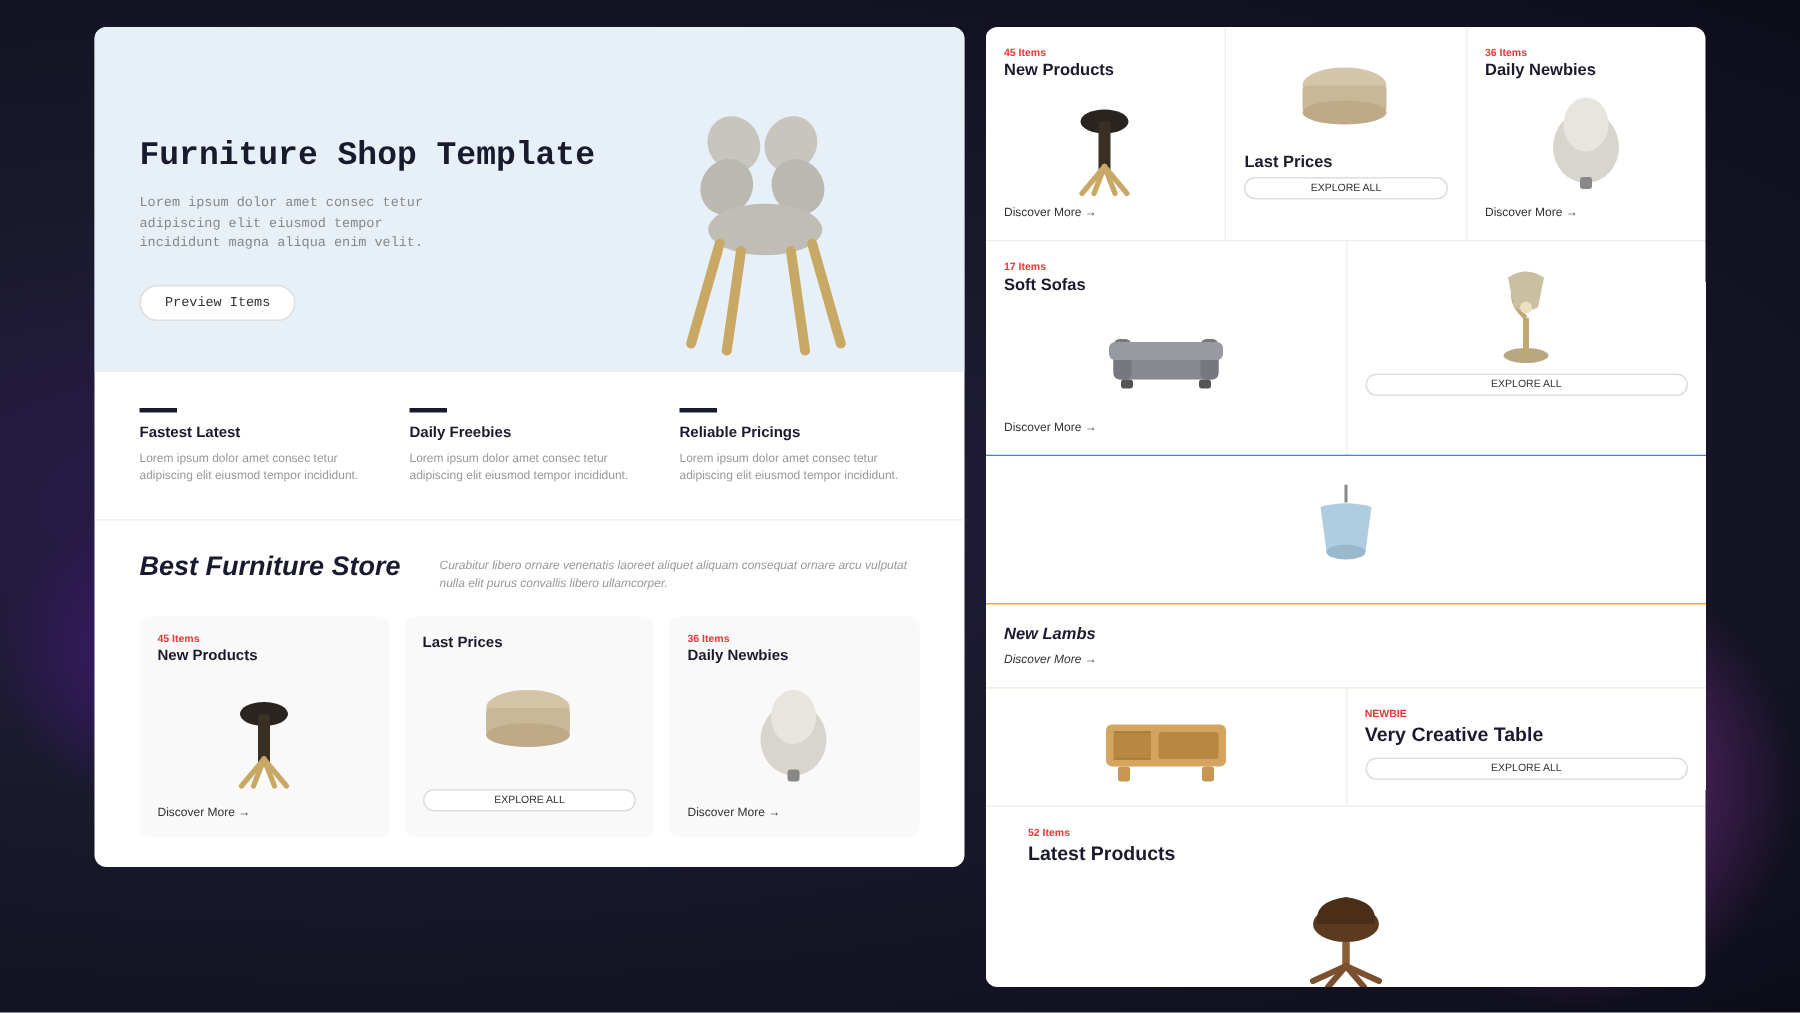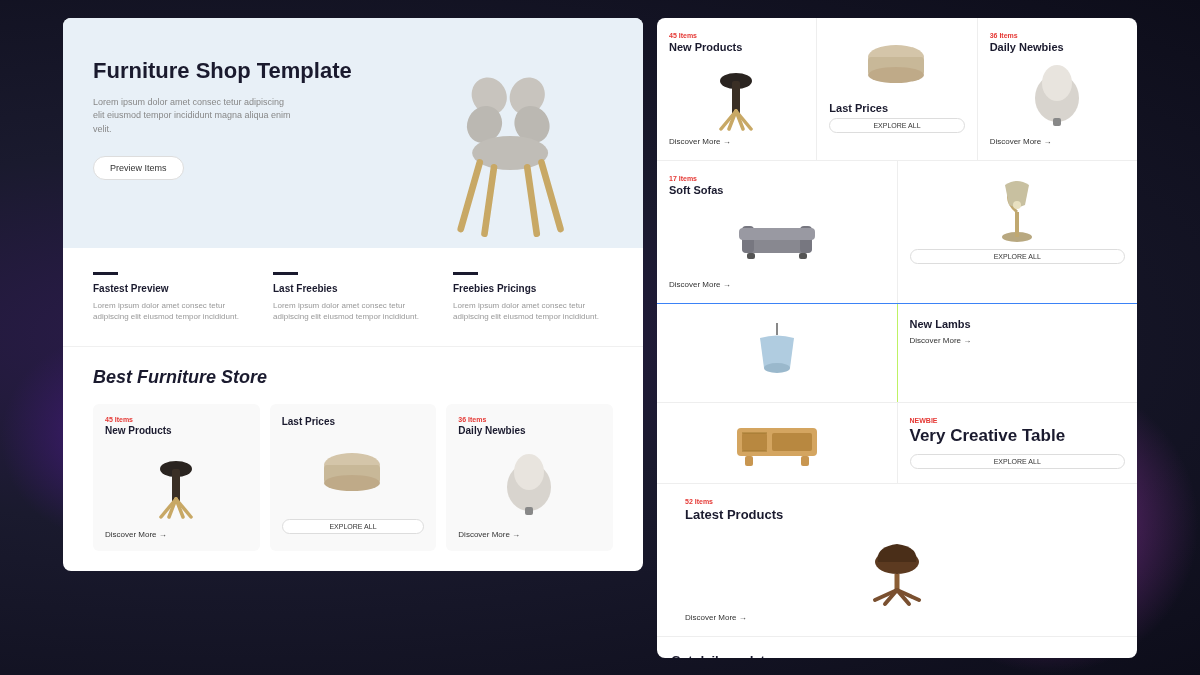--- a/index.html
+++ b/index.html
@@ -49,24 +49,25 @@
       background: white;
       border-radius: 8px;
       overflow: hidden;
       font-size: 11px;
     }
 
     .hero-section {
       background: #e8f0f7;
       padding: 30px 30px 0 30px;
       display: flex;
-      align-items: flex-start;
+      align-items: center;
       min-height: 220px;
       position: relative;
       overflow: hidden;
+      font-family: Liberation Mono, monospace;
     }
 
     .hero-text {
       flex: 1;
       padding-top: 10px;
     }
 
     .hero-title {
       font-size: 22px;
       font-weight: 700;
@@ -320,21 +321,21 @@
 
     .newbie-badge {
       font-size: 7px;
       color: #e53935;
       font-weight: 700;
       display: block;
       margin-bottom: 2px;
     }
 
     .creative-title {
-      font-size: 17px;
+      font-size: 13px;
       font-weight: 700;
       color: #1a1a2e;
       margin-bottom: 8px;
     }
 
     
     .newsletter {
       padding: 16px 14px;
       border-bottom: 1px solid #eee;
     }
@@ -402,38 +403,39 @@
           <line x1="115" y1="110" x2="135" y2="180" stroke="#c8a865" stroke-width="7" stroke-linecap="round"></line>
           <line x1="65" y1="115" x2="55" y2="185" stroke="#c8a865" stroke-width="7" stroke-linecap="round"></line>
           <line x1="100" y1="115" x2="110" y2="185" stroke="#c8a865" stroke-width="7" stroke-linecap="round"></line>
         </svg>
       </div>
     </div>
 
     <div class="features-row">
       <div class="feature-item">
         <div class="feature-bar"></div>
-        <div class="feature-title">Fastest Preview</div>
+        <div class="feature-title">Fastest Latest</div>
         <div class="feature-desc">Lorem ipsum dolor amet consec tetur adipiscing elit eiusmod tempor incididunt.</div>
       </div>
       <div class="feature-item">
         <div class="feature-bar"></div>
-        <div class="feature-title">Last Freebies</div>
+        <div class="feature-title">Daily Freebies</div>
         <div class="feature-desc">Lorem ipsum dolor amet consec tetur adipiscing elit eiusmod tempor incididunt.</div>
       </div>
       <div class="feature-item">
         <div class="feature-bar"></div>
-        <div class="feature-title">Freebies Pricings</div>
+        <div class="feature-title">Reliable Pricings</div>
         <div class="feature-desc">Lorem ipsum dolor amet consec tetur adipiscing elit eiusmod tempor incididunt.</div>
       </div>
     </div>
 
     <div class="store-section">
       <div class="store-header">
         <div class="store-title">Best Furniture Store</div>
+        <div class="store-desc">Curabitur libero ornare venenatis laoreet aliquet aliquam consequat ornare arcu vulputat nulla elit purus convallis libero ullamcorper.</div>
       </div>
 
       <div class="product-grid">
 
         <div class="product-card">
           <span class="badge">45 Items</span>
           <div class="product-card-title">New Products</div>
           <div class="product-img-area">
             <svg class="bar-stool-svg" viewBox="0 0 55 70">
               <ellipse cx="27" cy="20" rx="16" ry="8" fill="#2a2420"></ellipse>
@@ -547,21 +549,21 @@
             <path d="M22 35 Q5 20 22 5" stroke="#c0a870" stroke-width="3" fill="none"></path>
 
             <path d="M10 8 Q22 0 34 8 L30 28 Q22 32 14 28 Z" fill="#c8c0a0"></path>
             <circle cx="22" cy="28" r="4" fill="#e8e0c0"></circle>
           </svg>
         </div>
         <span class="explore-btn">EXPLORE ALL</span>
       </div>
     </div>
 
-    <div style="display:grid;grid-template-columns:1fr 1fr;gap:1px;background:#bef264;border-bottom:1px solid #eee;">
+    <div style="display:grid;grid-template-columns:1fr;gap:1px;background:#eab308;border-bottom:1px solid #eee;font-style:italic;">
       <div style="background:white;padding:14px 12px;">
         <div class="top-cell-img">
           <svg viewBox="0 0 50 60" width="50" height="60">
             <line x1="25" y1="0" x2="25" y2="12" stroke="#888" stroke-width="2"></line>
             <path d="M8 15 Q25 10 42 15 L38 45 Q25 52 12 45 Z" fill="#b0cce0"></path>
             <ellipse cx="25" cy="45" rx="13" ry="5" fill="#9ab8cc"></ellipse>
           </svg>
         </div>
       </div>
       <div style="background:white;padding:14px 12px;">

